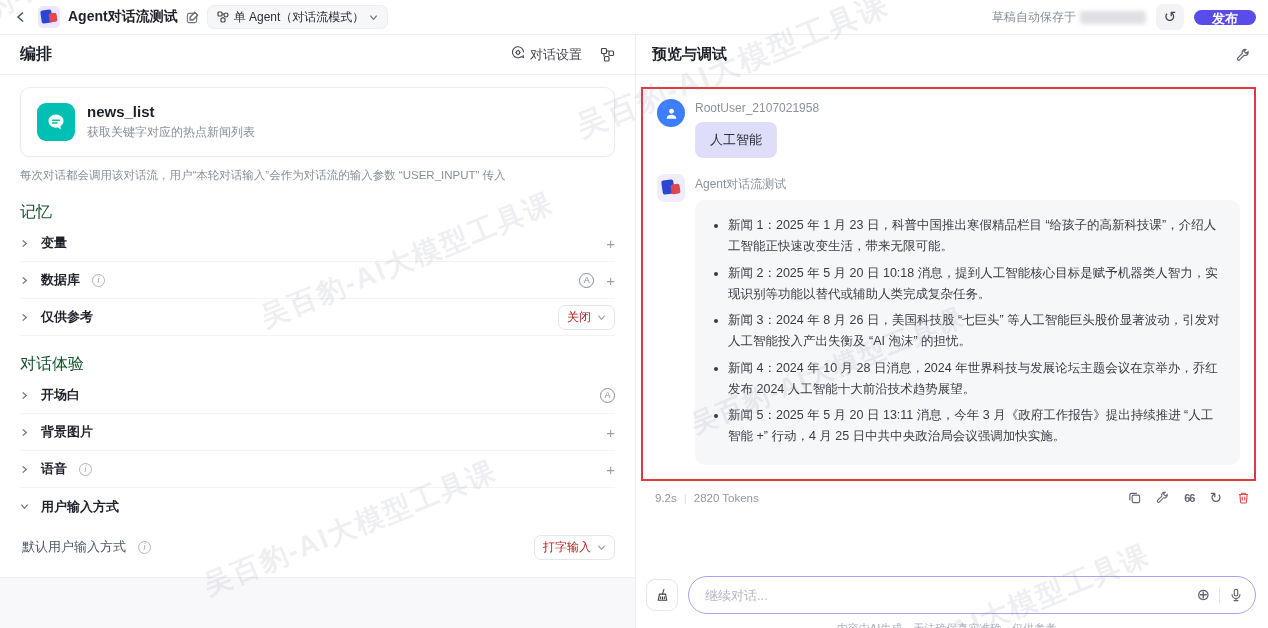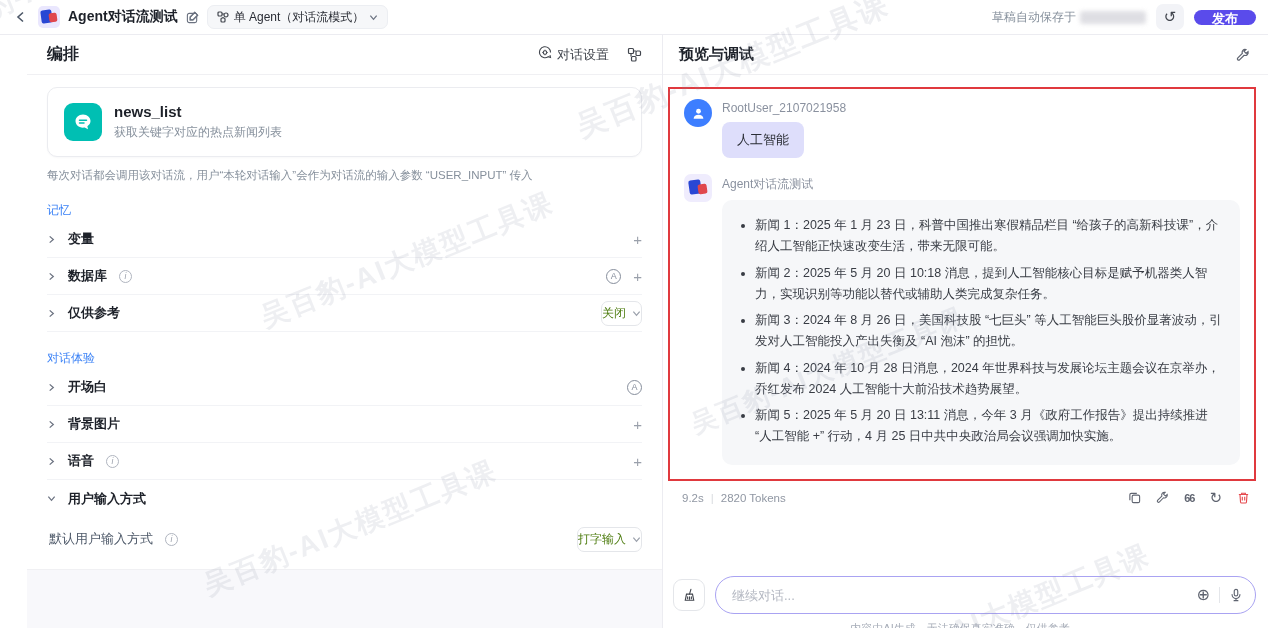--- a/index.html
+++ b/index.html
@@ -16,48 +16,48 @@
   .apptitle { font-size:14px; font-weight:bold; color:#1d2129; }
   .editic { color:#6b7280; display:flex; }
   .modepill { display:flex; align-items:center; gap:5px; height:24px; padding:0 9px; background:#f6f7f9; border:1px solid #eceef2; border-radius:7px; font-size:12px; color:#2a2d35; cursor:pointer; }
   .rgroup { margin-left:auto; display:flex; align-items:center; gap:10px; }
   .autosave { font-size:12px; color:#86909c; display:flex; align-items:center; gap:4px; }
   .redact { display:inline-block; width:66px; height:13px; background:#d9d9df; border-radius:3px; filter:blur(2px); opacity:.85; }
   .histbtn { width:28px; height:26px; border-radius:7px; background:#f2f3f7; display:flex; align-items:center; justify-content:center; font-size:15px; color:#42464e; cursor:pointer; }
   .pubbtn { height:15px; padding:0 18px; border:none; border-radius:8px; background:#5a4beb; color:#fff; font-size:13px; font-weight:bold; cursor:pointer; font-family:Liberation Serif, serif; }
 
   
-  .main { display:flex; height:593px;margin-left:27px; }
+  .main { display:flex; height:593px; }
   .left { width:636px; border-right:1px solid #ececf1; display:flex; flex-direction:column; background:#fff; }
   .right { flex:1; display:flex; flex-direction:column; position:relative; background:#fff; }
 
   
   .lefthead { height:40px; flex:none; display:flex; align-items:center; justify-content:space-between; padding:0 20px; border-bottom:1px solid #f0f0f3; }
   .lefthead h2 { font-size:16px; font-weight:bold; color:#1d2129; }
   .lefthead .tools { display:flex; align-items:center; gap:18px; }
   .dlgset { display:flex; align-items:flex-start; gap:5px; font-size:13px; color:#42464e; cursor:pointer; }
   .leftbody { padding:12px 20px 0; }
   .seclabel { font-size:12px; color:#868e9c; margin:0 0 10px; }
   .flowcard { display:flex; align-items:center; gap:12px; border:1px solid #ebecf0; border-radius:10px; padding:15px 16px; background:#fff; box-shadow:0 1px 2px rgba(30,30,60,.03); cursor:pointer; }
   .flowic { width:38px; height:38px; border-radius:9px; background:#00bfb3; display:flex; align-items:center; justify-content:center; flex:none; }
   .flowname { font-size:15px; font-weight:bold; color:#1d2129; }
   .flowdesc { font-size:12px; color:#86909c; margin-top:4px; }
   .flownote { font-size:11.5px; color:#86909c; margin-top:10px; line-height:1.5; }
-  .grouplabel { font-size:12px; color:#3b82f6; margin:18px 0 2px; }
+  .grouplabel { font-size:16px; color:#14532d; margin:18px 0 2px; }
   .rowline { height:37px; display:flex; align-items:center; justify-content:space-between; border-bottom:1px solid #f2f3f6; }
   .rowline.nobd { border-bottom:none; }
   .rowl { display:flex; align-items:center; gap:12px; }
   .rowlabel { font-size:13px; font-weight:bold; color:#1d2129; }
   .rowlabel.plain { font-weight:normal; color:#4e5969; }
   .chev { color:#6b7280; display:flex; }
   .rowr { display:flex; align-items:center; gap:12px; }
   .plusbtn { font-size:15px; color:#9aa0ab; cursor:pointer; line-height:1; }
   .circA { width:15px; height:15px; border:1px solid #868e9c; border-radius:50%; font-size:9px; color:#868e9c; display:flex; align-items:center; justify-content:center; cursor:pointer; }
   .infoic { width:13px; height:13px; border:1px solid #b0b5bf; border-radius:50%; font-size:8.5px; color:#9aa0ab; display:inline-flex; align-items:center; justify-content:center; font-style:italic; }
-  .selbox { display:flex; align-items:center; gap:6px; height:25px; padding:0 0; border:1px solid #e4e6ea; border-radius:7px; font-size:12px; color:#4d7c0f; background:#fff; cursor:pointer; }
+  .selbox { display:flex; align-items:center; gap:6px; height:25px; padding:0 8px; border:1px solid #e4e6ea; border-radius:7px; font-size:12px; color:#b91c1c; background:#fff; cursor:pointer; }
   .subrow { height:44px; display:flex; align-items:center; justify-content:space-between; padding-left:2px; }
   .leftfill { flex:1; background:#f8f8fb; border-top:1px solid #f0f0f3; margin-top:8px; }
 
   
   .righthead { height:40px; flex:none; display:flex; align-items:center; justify-content:space-between; padding:0 18px 0 16px; border-bottom:1px solid #f0f0f3; }
   .righthead h2 { font-size:15px; font-weight:bold; color:#1d2129; }
   .chatzone { flex:1; padding:12px 12px 0 5px; display:flex; flex-direction:column; overflow:hidden; }
   .debugbox { border:2px solid #e0393e; padding:10px 14px 14px; background:#fff; }
   .msg { display:flex; gap:10px; margin-bottom:16px; }
   .msg:last-child { margin-bottom:0; }

